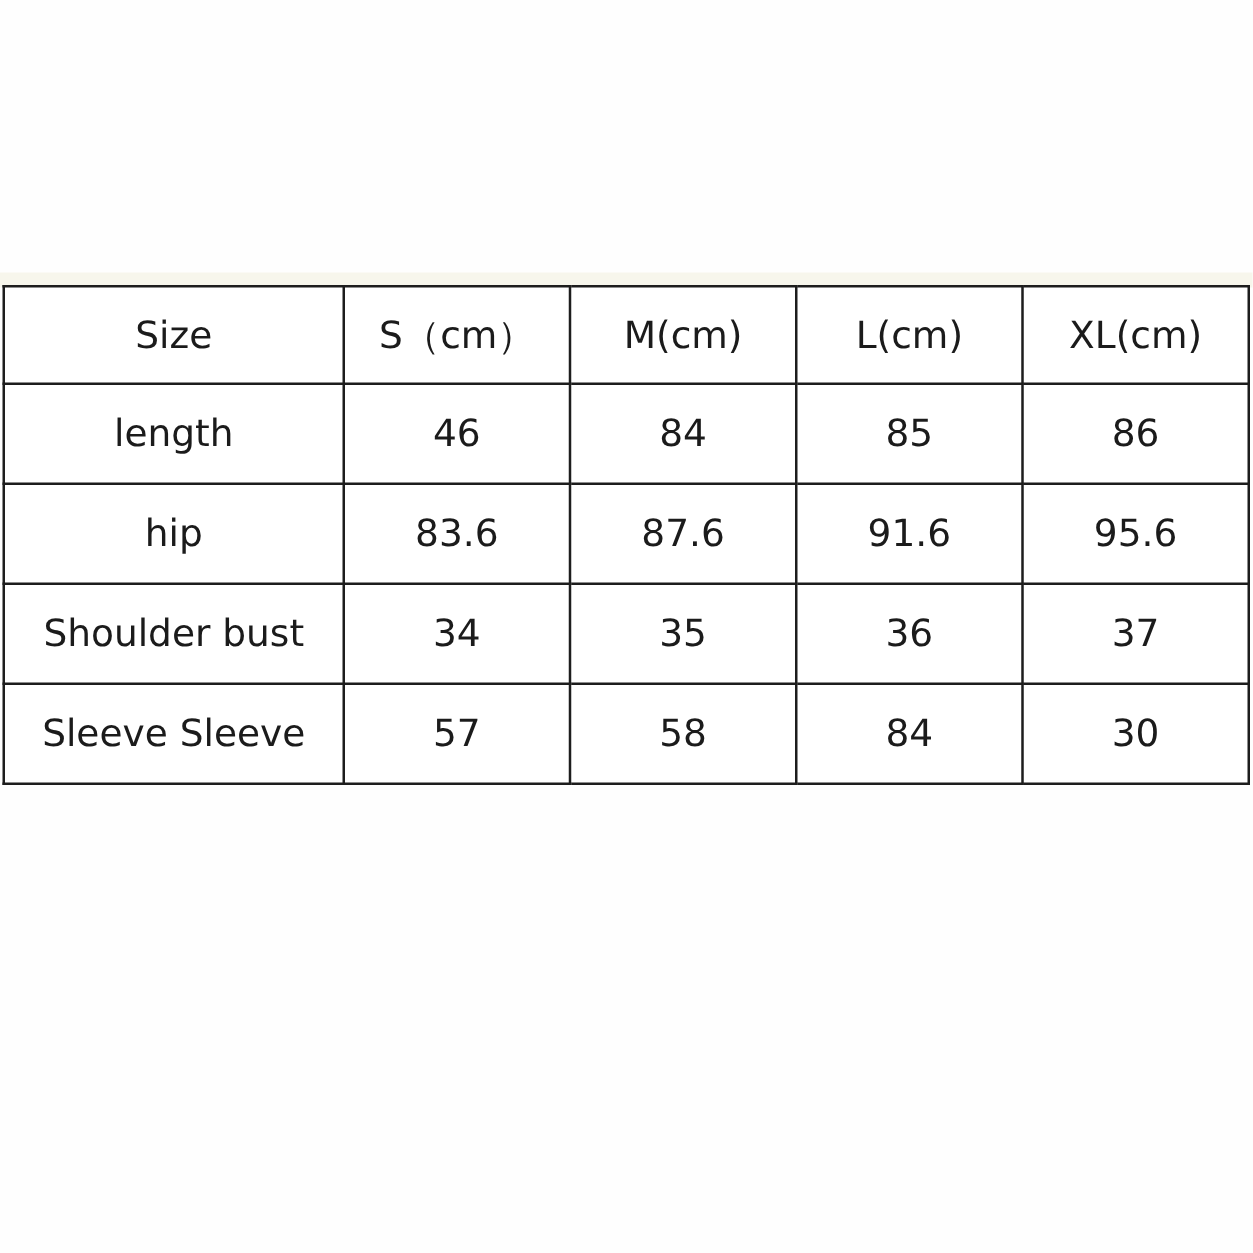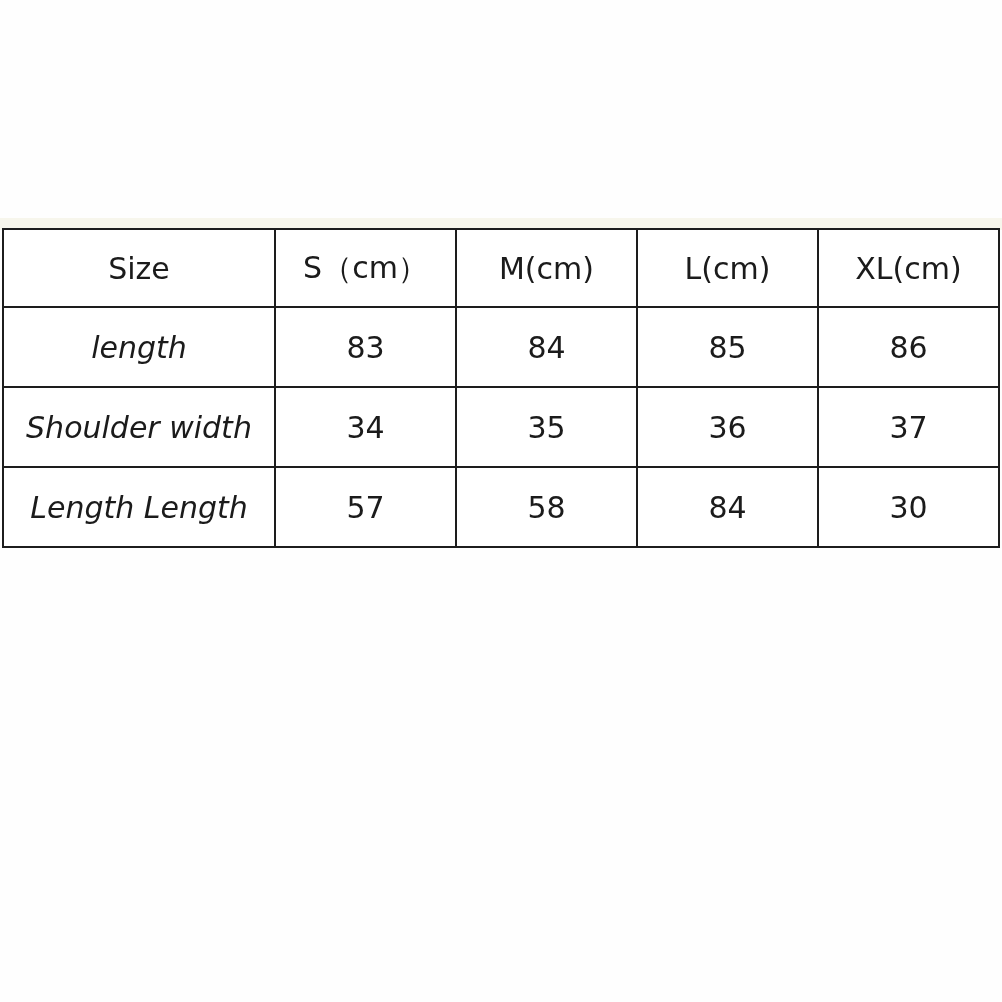--- a/index.html
+++ b/index.html
@@ -55,21 +55,20 @@
     padding: 0 2px;
     white-space: nowrap;
   }
   table.size-chart tr:first-child td {
     height: 76px;
   }
   col.c-label { width: 272px; }
   col.c-data  { width: 181px; }
   .row-label {
     font-size: 30px;
-    font-style: italic;
   }
 </style>
 </head>
 <body>
 
 <div class="page">
 
   <div class="band"></div>
 
   <div class="table-wrap">
@@ -85,39 +84,46 @@
         <tr>
           <td>Size</td>
           <td>S（cm）</td>
           <td>M(cm)</td>
           <td>L(cm)</td>
           <td>XL(cm)</td>
         </tr>
 
         <tr>
           <td class="row-label">length</td>
-          <td>83</td>
+          <td>46</td>
           <td>84</td>
           <td>85</td>
           <td>86</td>
         </tr>
 
 
 
+        <tr>
+          <td class="row-label">hip</td>
+          <td>83.6</td>
+          <td>87.6</td>
+          <td>91.6</td>
+          <td>95.6</td>
+        </tr>
 
         <tr>
-          <td class="row-label">Shoulder width</td>
+          <td class="row-label">Shoulder bust</td>
           <td>34</td>
           <td>35</td>
           <td>36</td>
           <td>37</td>
         </tr>
 
         <tr>
-          <td class="row-label">Length Length</td>
+          <td class="row-label">Sleeve Sleeve</td>
           <td>57</td>
           <td>58</td>
           <td>84</td>
           <td>30</td>
         </tr>
       </tbody>
     </table>
   </div>
 
 </div>

